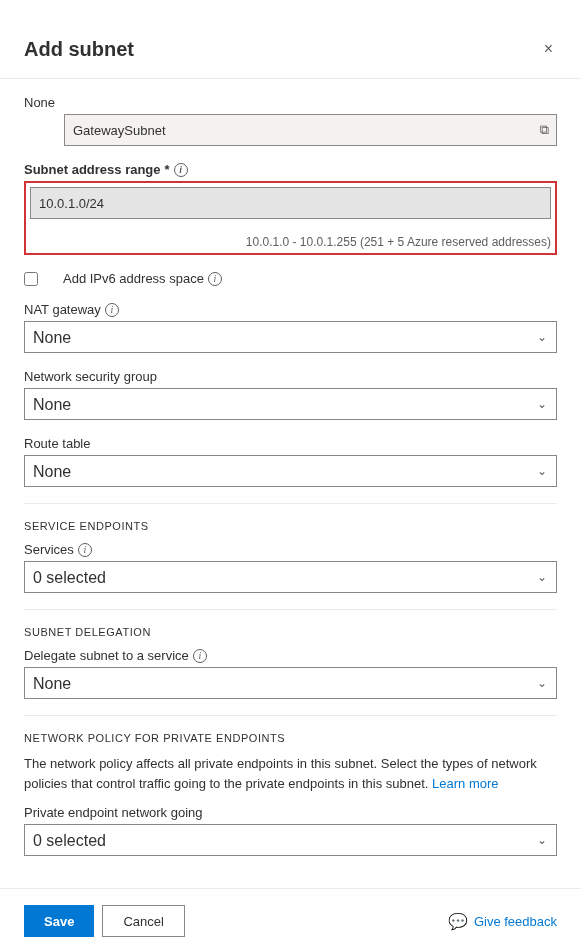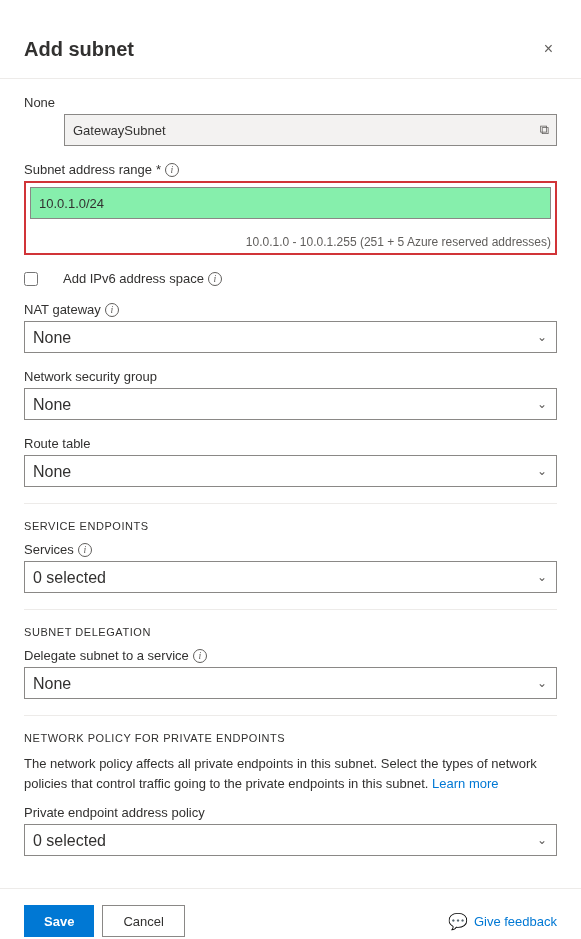--- a/index.html
+++ b/index.html
@@ -45,21 +45,21 @@
     .panel-body {
       flex: 1;
       overflow-y: auto;
       padding: 16px 24px;
     }
     .field-group {
       margin-bottom: 16px;
     }
     .field-label {
       font-size: 13px;
-      font-weight: 400;
+      font-weight: 700;
       color: #323130;
       margin-bottom: 4px;
       display: flex;
       align-items: center;
       gap: 4px;
     }
     .field-label-normal {
       font-weight: 400;
     }
     .info-icon {
@@ -76,21 +76,21 @@
       font-style: italic;
       font-family: serif;
     }
     .text-input {
       width: 100%;
       height: 32px;
       border: 1px solid #8a8886;
       padding: 0 8px;
       font-size: 13px;
       color: #323130;
-      background: #86efac;
+      background: #e5e5e5;
       outline: none;
     }
     .name-input-wrapper {
       position: relative;
       padding-left: 40px;
     }
     .name-input-wrapper .copy-icon {
       position: absolute;
       right: 8px;
       top: 50%;
@@ -333,21 +333,21 @@
 
     <hr class="divider">
 
     <div class="section-header">NETWORK POLICY FOR PRIVATE ENDPOINTS</div>
     <div class="section-desc">
       <span>The network policy affects all private endpoints in this subnet. Select the types of network policies that control traffic going to the private endpoints in this subnet.</span>
       <a class="learn-more">Learn more</a>
     </div>
 
     <div class="field-group">
-      <div class="field-label field-label-normal">Private endpoint address policy</div>
+      <div class="field-label field-label-normal">Private endpoint network going</div>
       <div class="select-wrapper">
         <select class="select-input">
           <option>0 selected</option>
         </select>
         <span class="select-chevron">⌄</span>
       </div>
     </div>
 
   </div>
 

